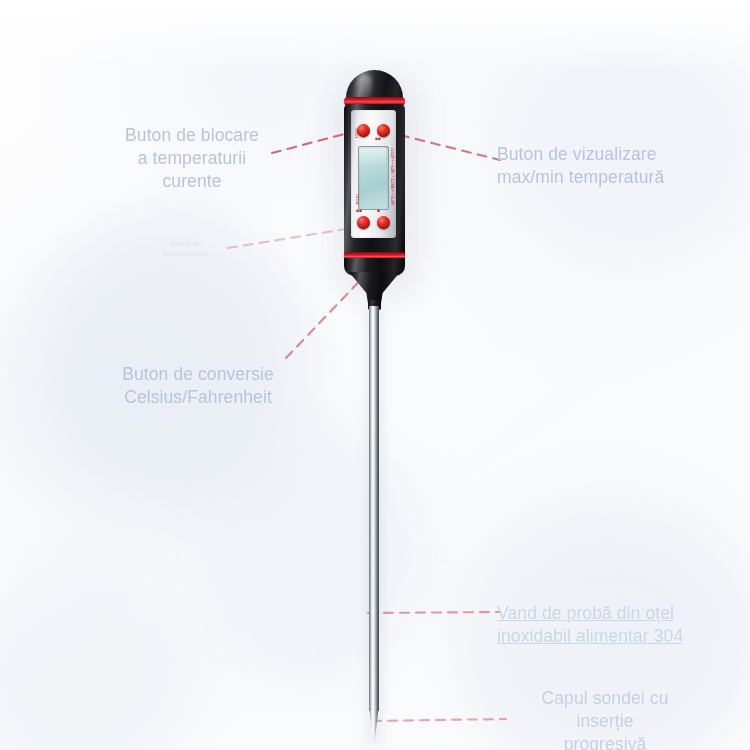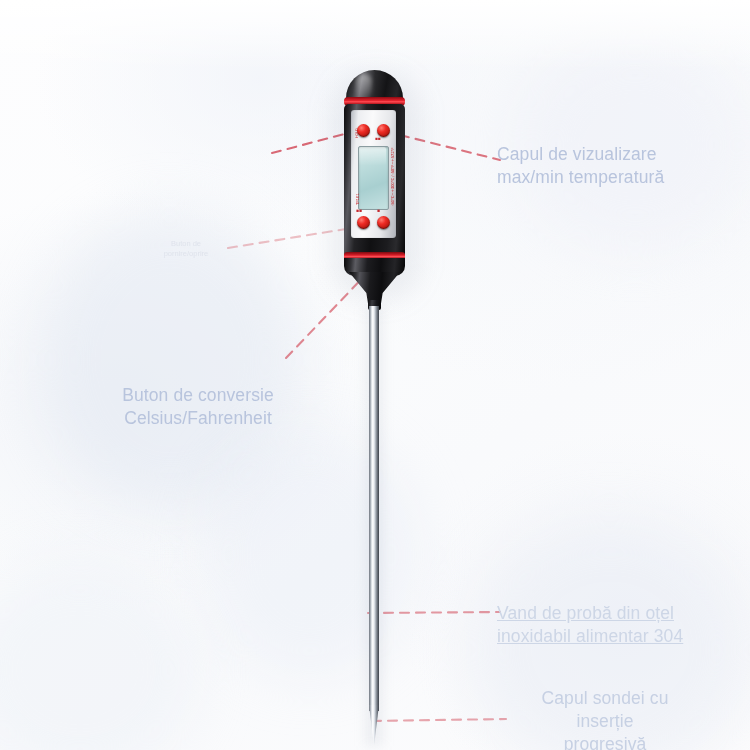--- a/index.html
+++ b/index.html
@@ -53,21 +53,21 @@
     color: #dfe3ec;
     font-size: 7.5px;
     line-height: 1.3;
     letter-spacing: 0;
   }
   .label.faded  { color: #cdd6e6; text-decoration: underline; }
   .label.faded2 { color: #c6d0e3; }
 
   #lbl-lock    { left: 112px; top: 124px; width: 160px; text-align: center; }
   #lbl-power   { left: 150px; top: 239px; width: 72px;  text-align: center; }
-  #lbl-conv    { left: 108px; top: 384px; width: 180px; text-align: center; }
+  #lbl-conv    { left: 108px; top: 363px; width: 180px; text-align: center; }
   #lbl-maxmin  { left: 497px; top: 143px; width: 250px; text-align: left; }
   #lbl-steel   { left: 497px; top: 602px; width: 250px; text-align: left; }
   #lbl-tip     { left: 500px; top: 687px; width: 210px; text-align: center; }
 
   
   .connector { position: absolute; left: 0; top: 0; width: 750px; height: 750px; pointer-events: none; }
 
   
   #device { position: absolute; left: 0; top: 0; width: 750px; height: 750px; }
 
@@ -272,28 +272,31 @@
 
     <div class="ring-bottom"></div>
     <div class="body-lower"></div>
     <div class="cone"></div>
     <div class="cone-neck"></div>
 
     <div class="probe"></div>
     <div class="probe-tip"></div>
   </div>
 
+  <div class="label" id="lbl-lock">Buton de blocare
+a temperaturii
+curente</div>
 
   <div class="label tiny" id="lbl-power">Buton de
 pornire/oprire</div>
 
   <div class="label" id="lbl-conv">Buton de conversie
 Celsius/Fahrenheit</div>
 
-  <div class="label" id="lbl-maxmin">Capul de vizualizare
+  <div class="label" id="lbl-maxmin">Buton de vizualizare
 max/min temperatură</div>
 
   <div class="label faded" id="lbl-steel">Vand de probă din oțel
 inoxidabil alimentar 304</div>
 
   <div class="label faded2" id="lbl-tip">Capul sondei cu
 inserție
 progresivă</div>
 
 </div>

